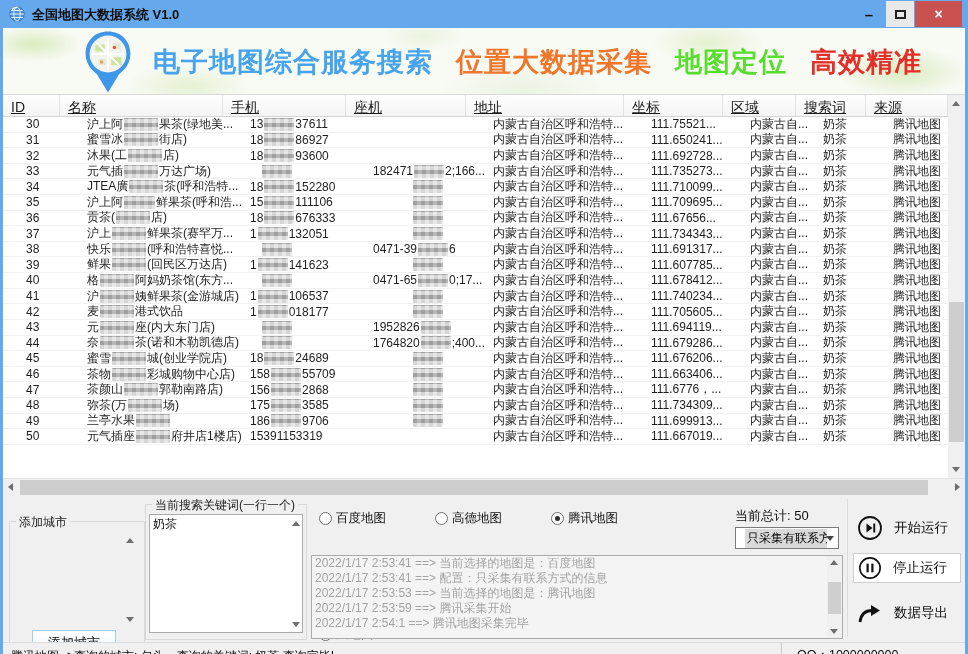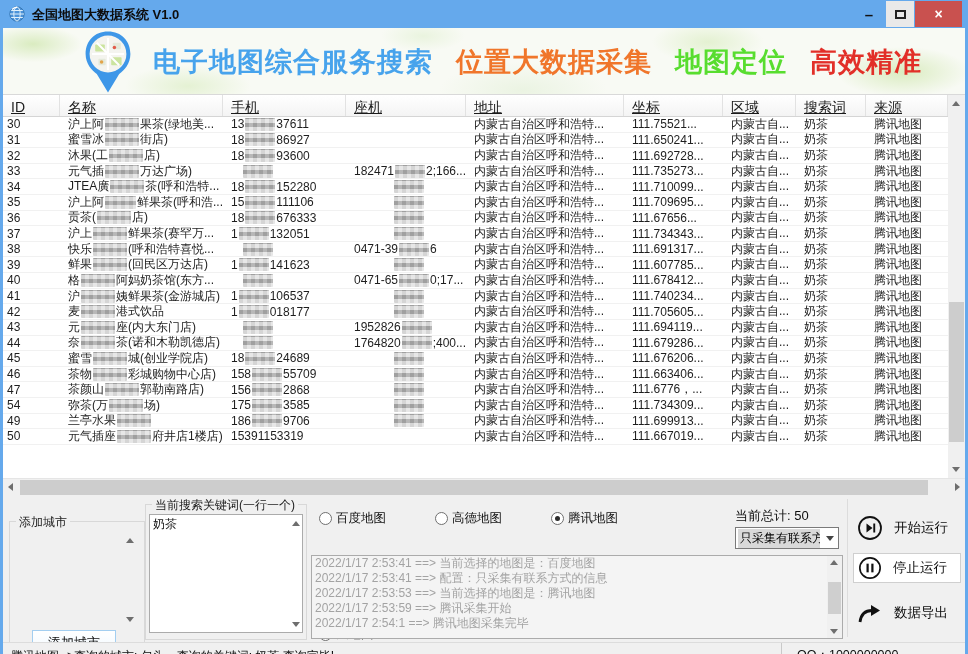--- a/index.html
+++ b/index.html
@@ -36,21 +36,21 @@
   .banner-titles { position:absolute; left:150px; top:16px; display:flex; gap:23px; white-space:nowrap; }
   .banner-titles span { font-size:27px; font-weight:bold; letter-spacing:1px; }
 
   
   .tbl-head { position:absolute; top:67px; left:0; width:945px; height:22px; display:flex;
     background:linear-gradient(#FFFFFF,#F4F4F4); border-bottom:1px solid #D5D5D5; }
   .tbl-head .th { font-size:14px; color:#1b1b1b; padding:4px 0 0 8px; border-right:1px solid #E2E2E2; overflow:hidden; white-space:nowrap;text-decoration:underline; }
   .tbl-body { position:absolute; top:89px; left:0; width:945px; height:361px; background:#fff; overflow:hidden; }
   .tr { display:flex; height:15.62px; align-items:center; border-bottom:1px solid #F1F1F1; background:#fff; }
   .td { font-size:12px; color:#1e1e1e; padding-left:8px; white-space:nowrap; overflow:hidden; height:100%; display:flex; align-items:center; }
-  .c0 { width:57px; } .c0.td { padding-left:4px; }
+  .c0 { width:57px; } .c0.td { padding-left:4px;margin-left:19px; }
   .c1 { width:163px; } .c2 { width:123px; } .c3 { width:120px; }
   .c4 { width:158px; } .c5 { width:99px; } .c6 { width:73px; }
   .c7 { width:70px; } .c8 { flex:1; }
 
   .mosaic { display:inline-block; vertical-align:middle; height:13px; margin:0 1px; border-radius:1px;
     background-image:
       repeating-linear-gradient(0deg, rgba(255,255,255,.45) 0 4px, rgba(110,110,110,.28) 4px 8px),
       repeating-linear-gradient(90deg, #b3b3b3 0 4px, #d4d4d4 4px 8px); }
   .mos-name { width:34px; } .mos-tel { width:30px; }
   .ml12 { margin-left:12px; } .ml40 { margin-left:40px; }
@@ -85,21 +85,21 @@
   .rdot { width:13px; height:13px; border:1px solid #707070; border-radius:50%; background:#fff; flex:none; position:relative; }
   .radio-item.sel .rdot::after { content:""; position:absolute; left:3px; top:3px; width:5px; height:5px; border-radius:50%; background:#2b2b2b; }
 
   .logbox { position:absolute; left:308px; top:60px; width:532px; height:84px; background:#F4F4F4; border:1px solid #ABABAB; overflow:hidden; }
   .logbox .line { font-size:12px; color:#A3A3A3; line-height:15px; padding-left:3px; white-space:nowrap; }
   .lograil { position:absolute; right:0; top:0; bottom:0; width:15px; background:#F0F0F0; }
   .lograil .thumb { position:absolute; left:1px; width:13px; top:26px; height:32px; background:#CFCFCF; }
 
   .total { position:absolute; left:732px; top:12px; font-size:13px; color:#0d0d0d; }
   .combo { position:absolute; left:732px; top:32px; width:104px; height:22px; background:#fff; border:1px solid #7A7A7A; font-size:12px; display:flex; align-items:center; }
-  .combo .val { background:#D9D9D9; padding:1px 2px; margin-left:2px; white-space:nowrap; overflow:hidden; max-width:82px; }
+  .combo .val { background:#D9D9D9; padding:1px 2px; margin-left:9px; white-space:nowrap; overflow:hidden; max-width:82px; }
   .combo .carr { position:absolute; right:4px; top:8px; width:0; height:0; border-left:4px solid transparent; border-right:4px solid transparent; border-top:5px solid #444; }
 
   .vdivider { position:absolute; left:844px; top:4px; height:138px; border-left:1px solid #DCDCDC; }
 
   .action { position:absolute; left:850px; width:108px; height:32px; display:flex; align-items:center; gap:11px; font-size:13.5px; color:#0d0d0d; background:transparent; border:none; padding:0 0 0 4px; }
   .a-start { top:17px; }
   .a-stop { top:58px; height:30px; background:#fff; border:1px solid #CFCFCF; }
   .a-export { top:102px; }
   .action svg { flex:none; }
 
@@ -385,21 +385,21 @@
           <div class="td c3">
             <span class="mosaic mos-tel ml40"></span>
           </div>
           <div class="td c4">内蒙古自治区呼和浩特...</div>
           <div class="td c5">111.6776，...</div>
           <div class="td c6">内蒙古自...</div>
           <div class="td c7">奶茶</div>
           <div class="td c8">腾讯地图</div>
         </div>
         <div class="tr">
-          <div class="td c0">54</div>
+          <div class="td c0">48</div>
           <div class="td c1">弥茶(万<span class="mosaic mos-name"></span>场)</div>
           <div class="td c2">175<span class="mosaic mos-tel"></span>3585</div>
           <div class="td c3">
             <span class="mosaic mos-tel ml40"></span>
           </div>
           <div class="td c4">内蒙古自治区呼和浩特...</div>
           <div class="td c5">111.734309...</div>
           <div class="td c6">内蒙古自...</div>
           <div class="td c7">奶茶</div>
           <div class="td c8">腾讯地图</div>

